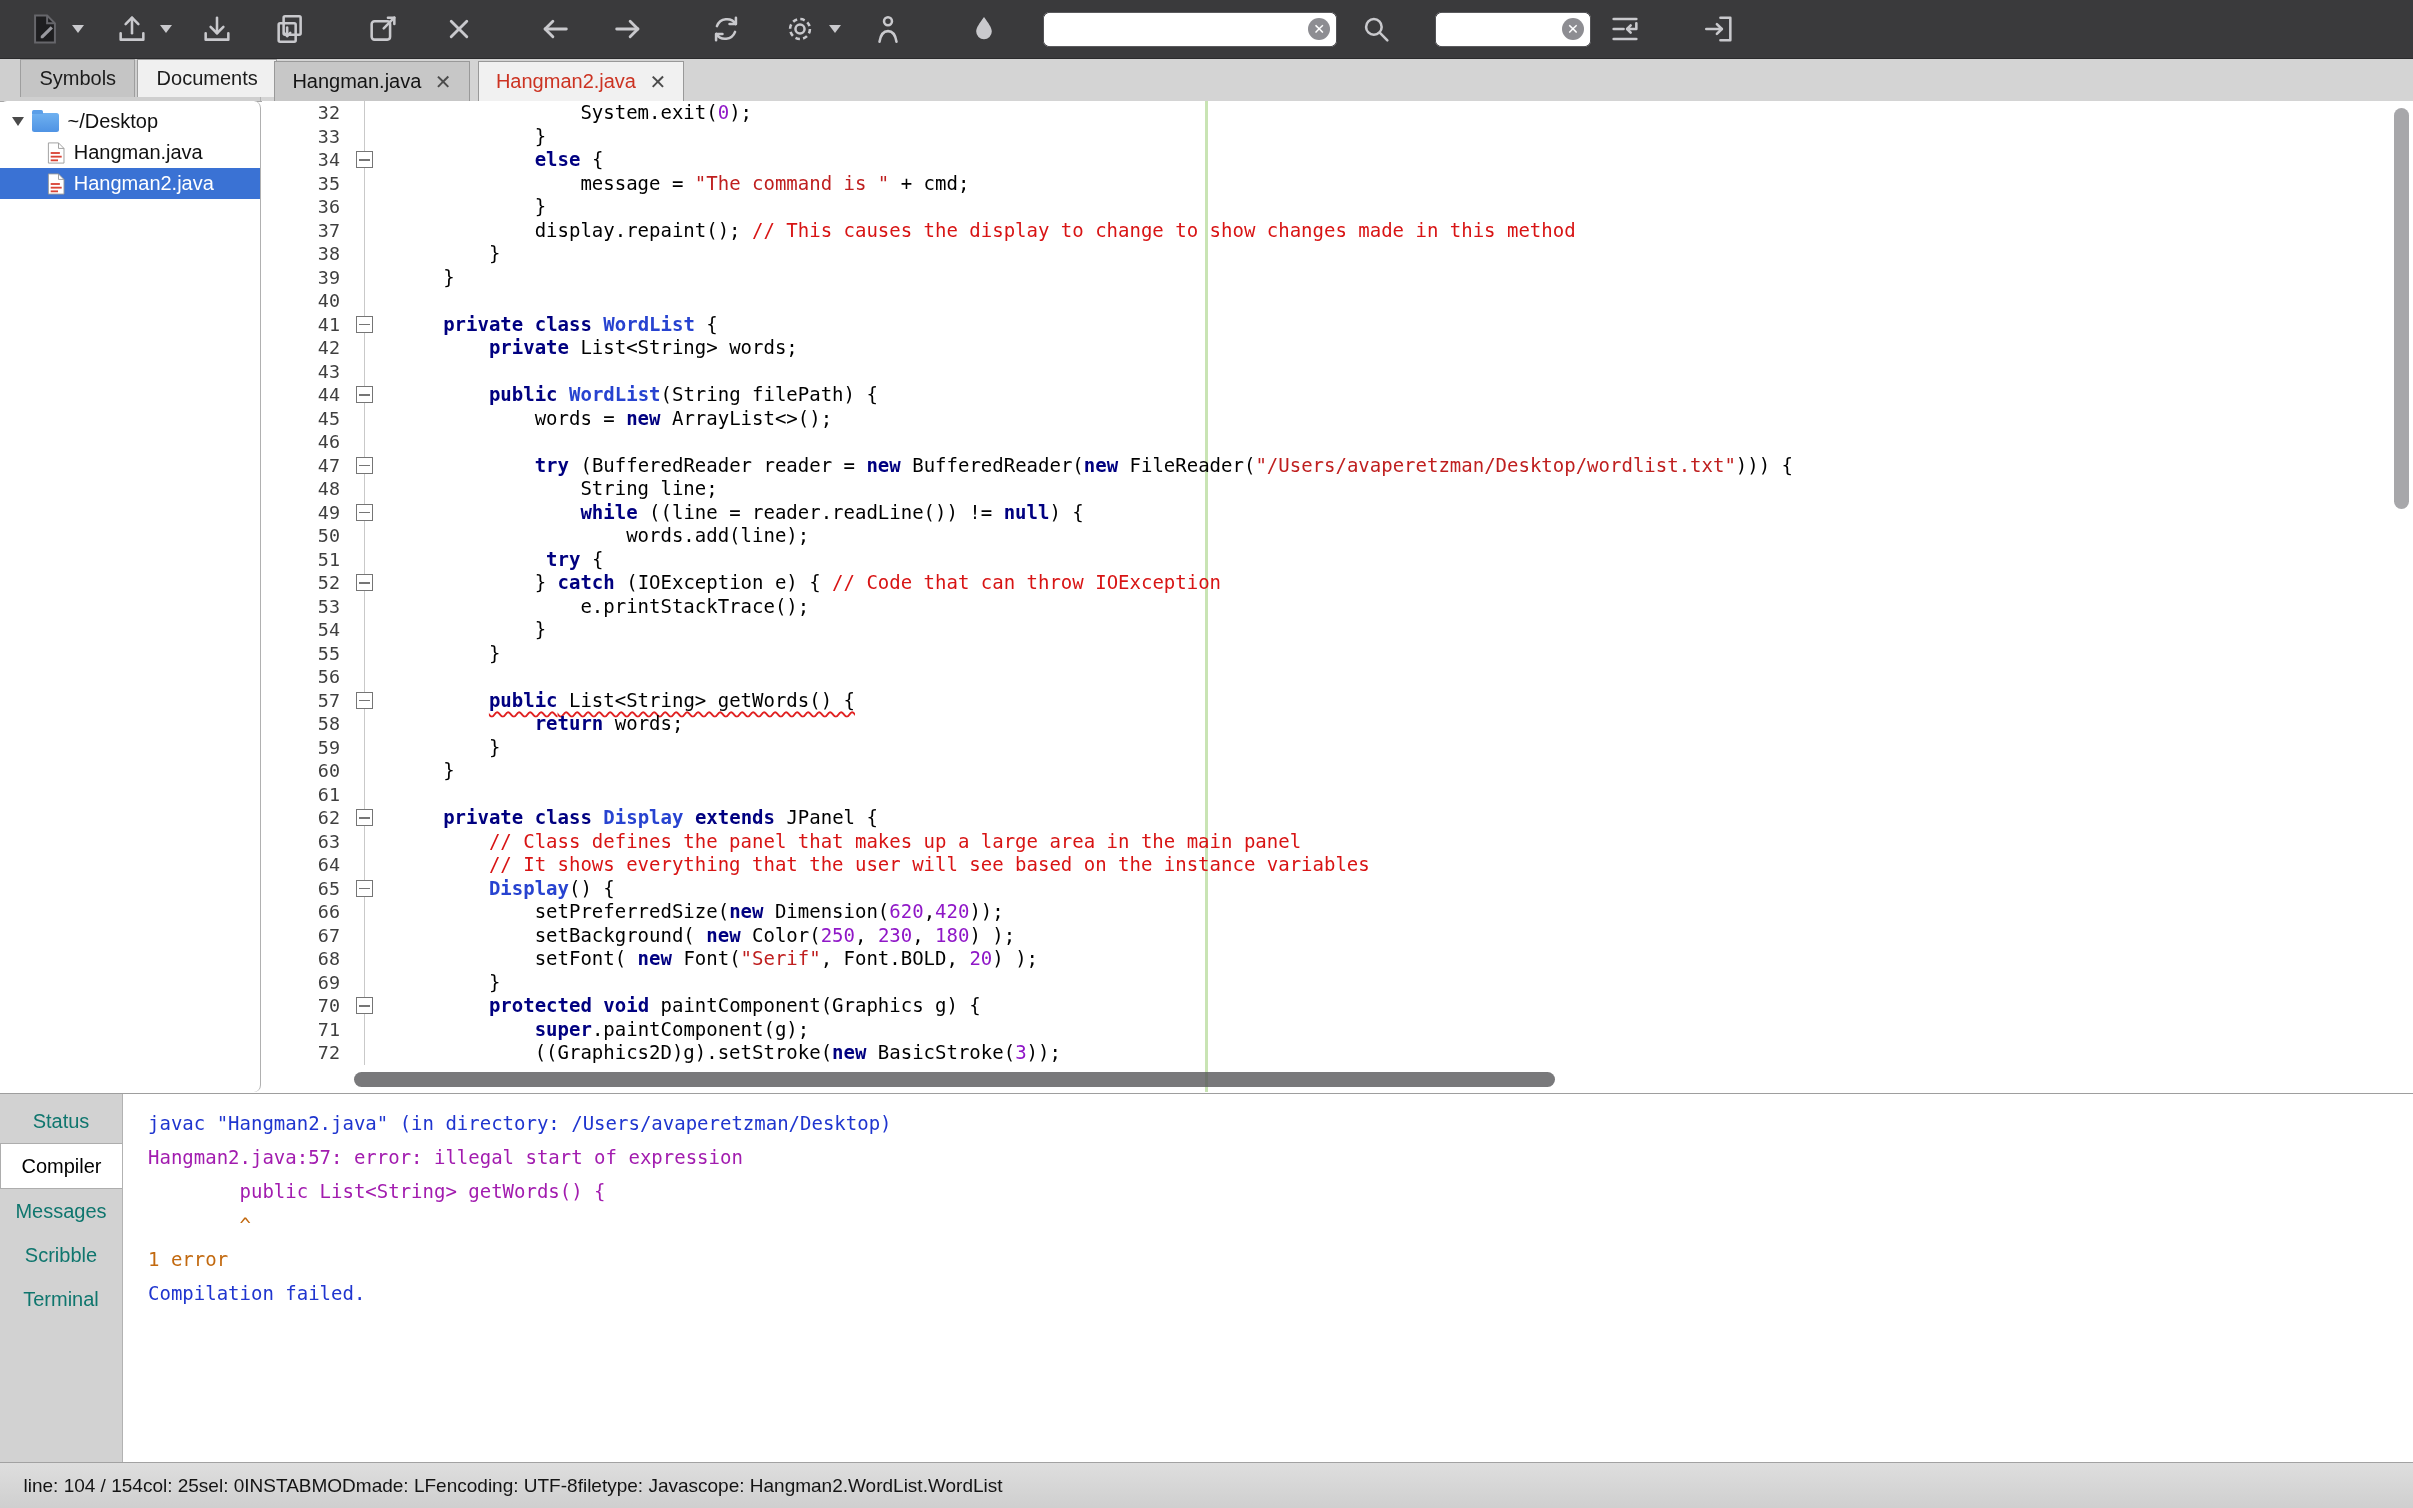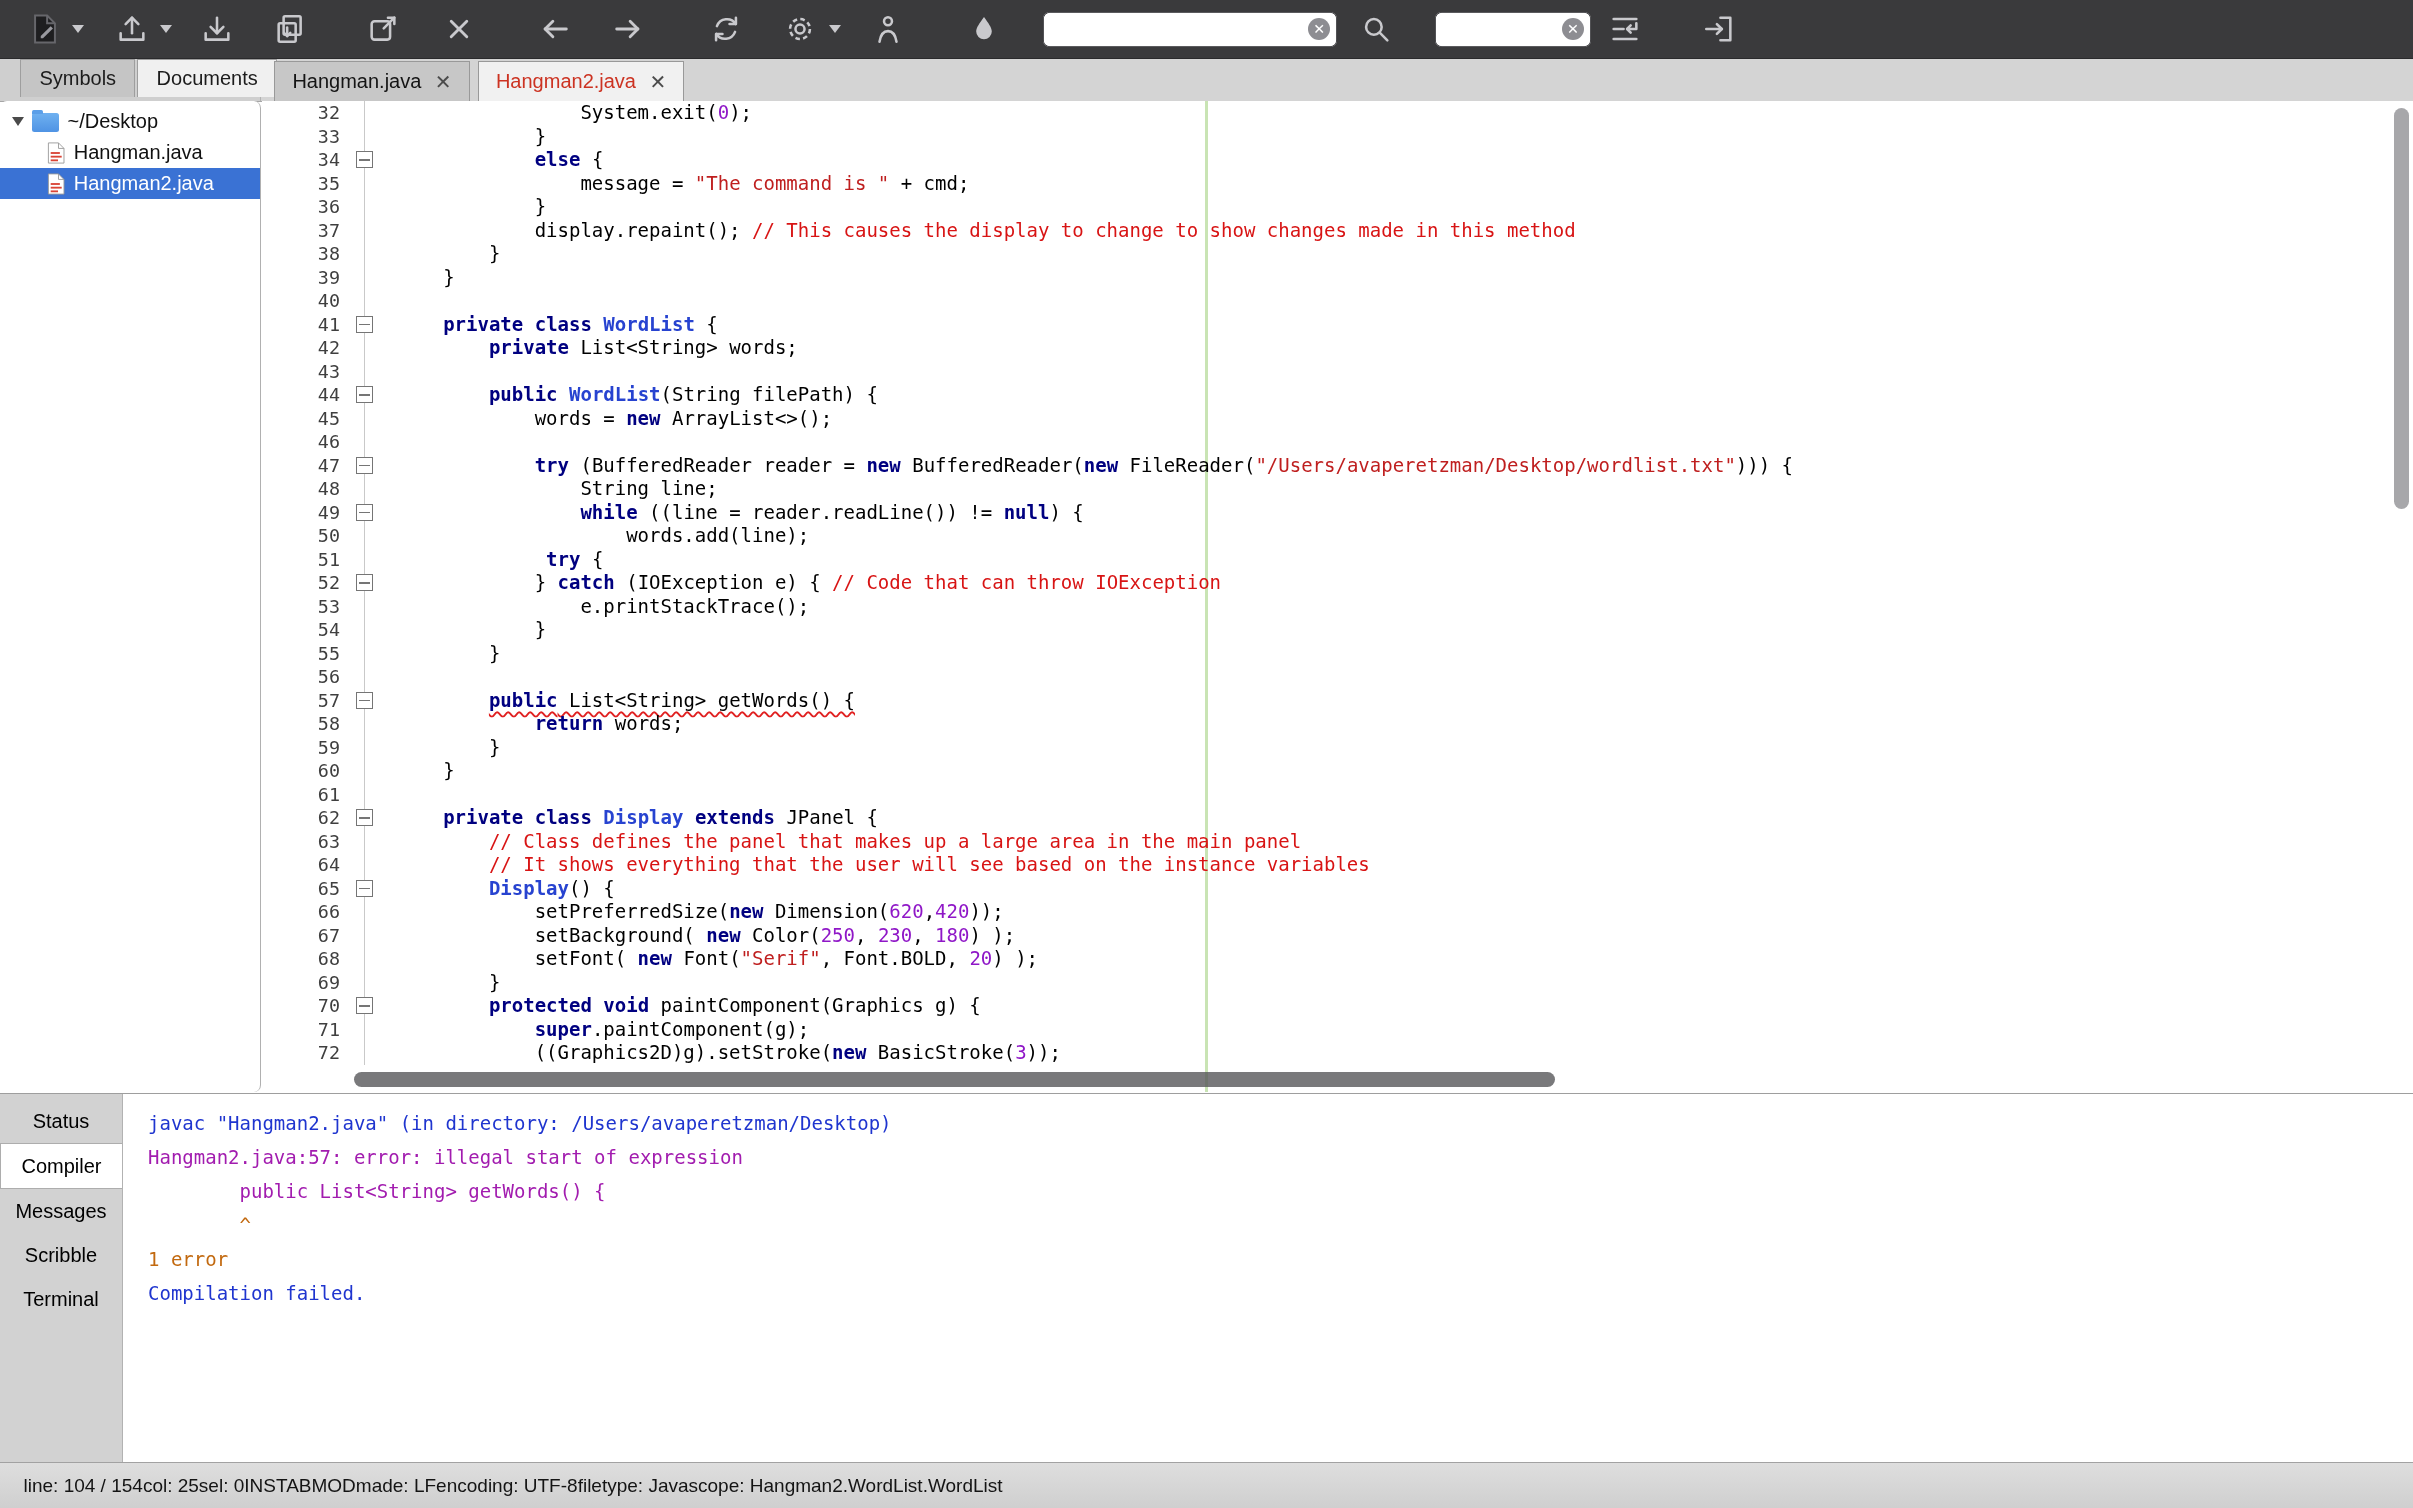--- a/index.html
+++ b/index.html
@@ -75,21 +75,21 @@
   .hscroll{position:absolute;left:92px;bottom:5px;width:1201px;height:15px;border-radius:7.5px;
            background:rgba(88,88,90,.8);}
   .vscroll{position:absolute;right:4.2px;top:6.7px;width:15px;height:401px;border-radius:7.5px;
            background:rgba(120,120,124,.65);}
 
   
   .bottom{position:absolute;top:1093px;left:0;width:100%;height:370px;background:#fff;
           border-top:0.8px solid #9e9e9e;box-sizing:border-box;display:flex;}
   .btabs{width:123px;flex:none;background:#d2d2d2;border-right:0.8px solid #b2b2b2;box-sizing:border-box;
          padding-top:5px;display:flex;flex-direction:column;}
-  .btab{height:44px;display:flex;align-items:center;justify-content:center;font-size:20px;color:#000000;}
+  .btab{height:44px;display:flex;align-items:center;justify-content:center;font-size:20px;color:#0f766e;}
   .btab.active{background:#fff;border:0.8px solid #adadad;border-right:none;color:#000;}
   .bcontent{flex:1;padding:11.7px 0 0 25px;font-family:"DejaVu Sans Mono",monospace;font-size:19px;
             line-height:34px;white-space:pre;overflow:hidden;}
   .c-blue{color:#1f35cf;}
   .c-red{color:#a21caf;}
   .c-orange{color:#c2690f;}
 
   
   .statusbar{position:absolute;left:0;bottom:0;width:100%;height:46px;
              background:linear-gradient(#dedede,#cfcfcf);border-top:0.8px solid #a2a2a2;box-sizing:border-box;

